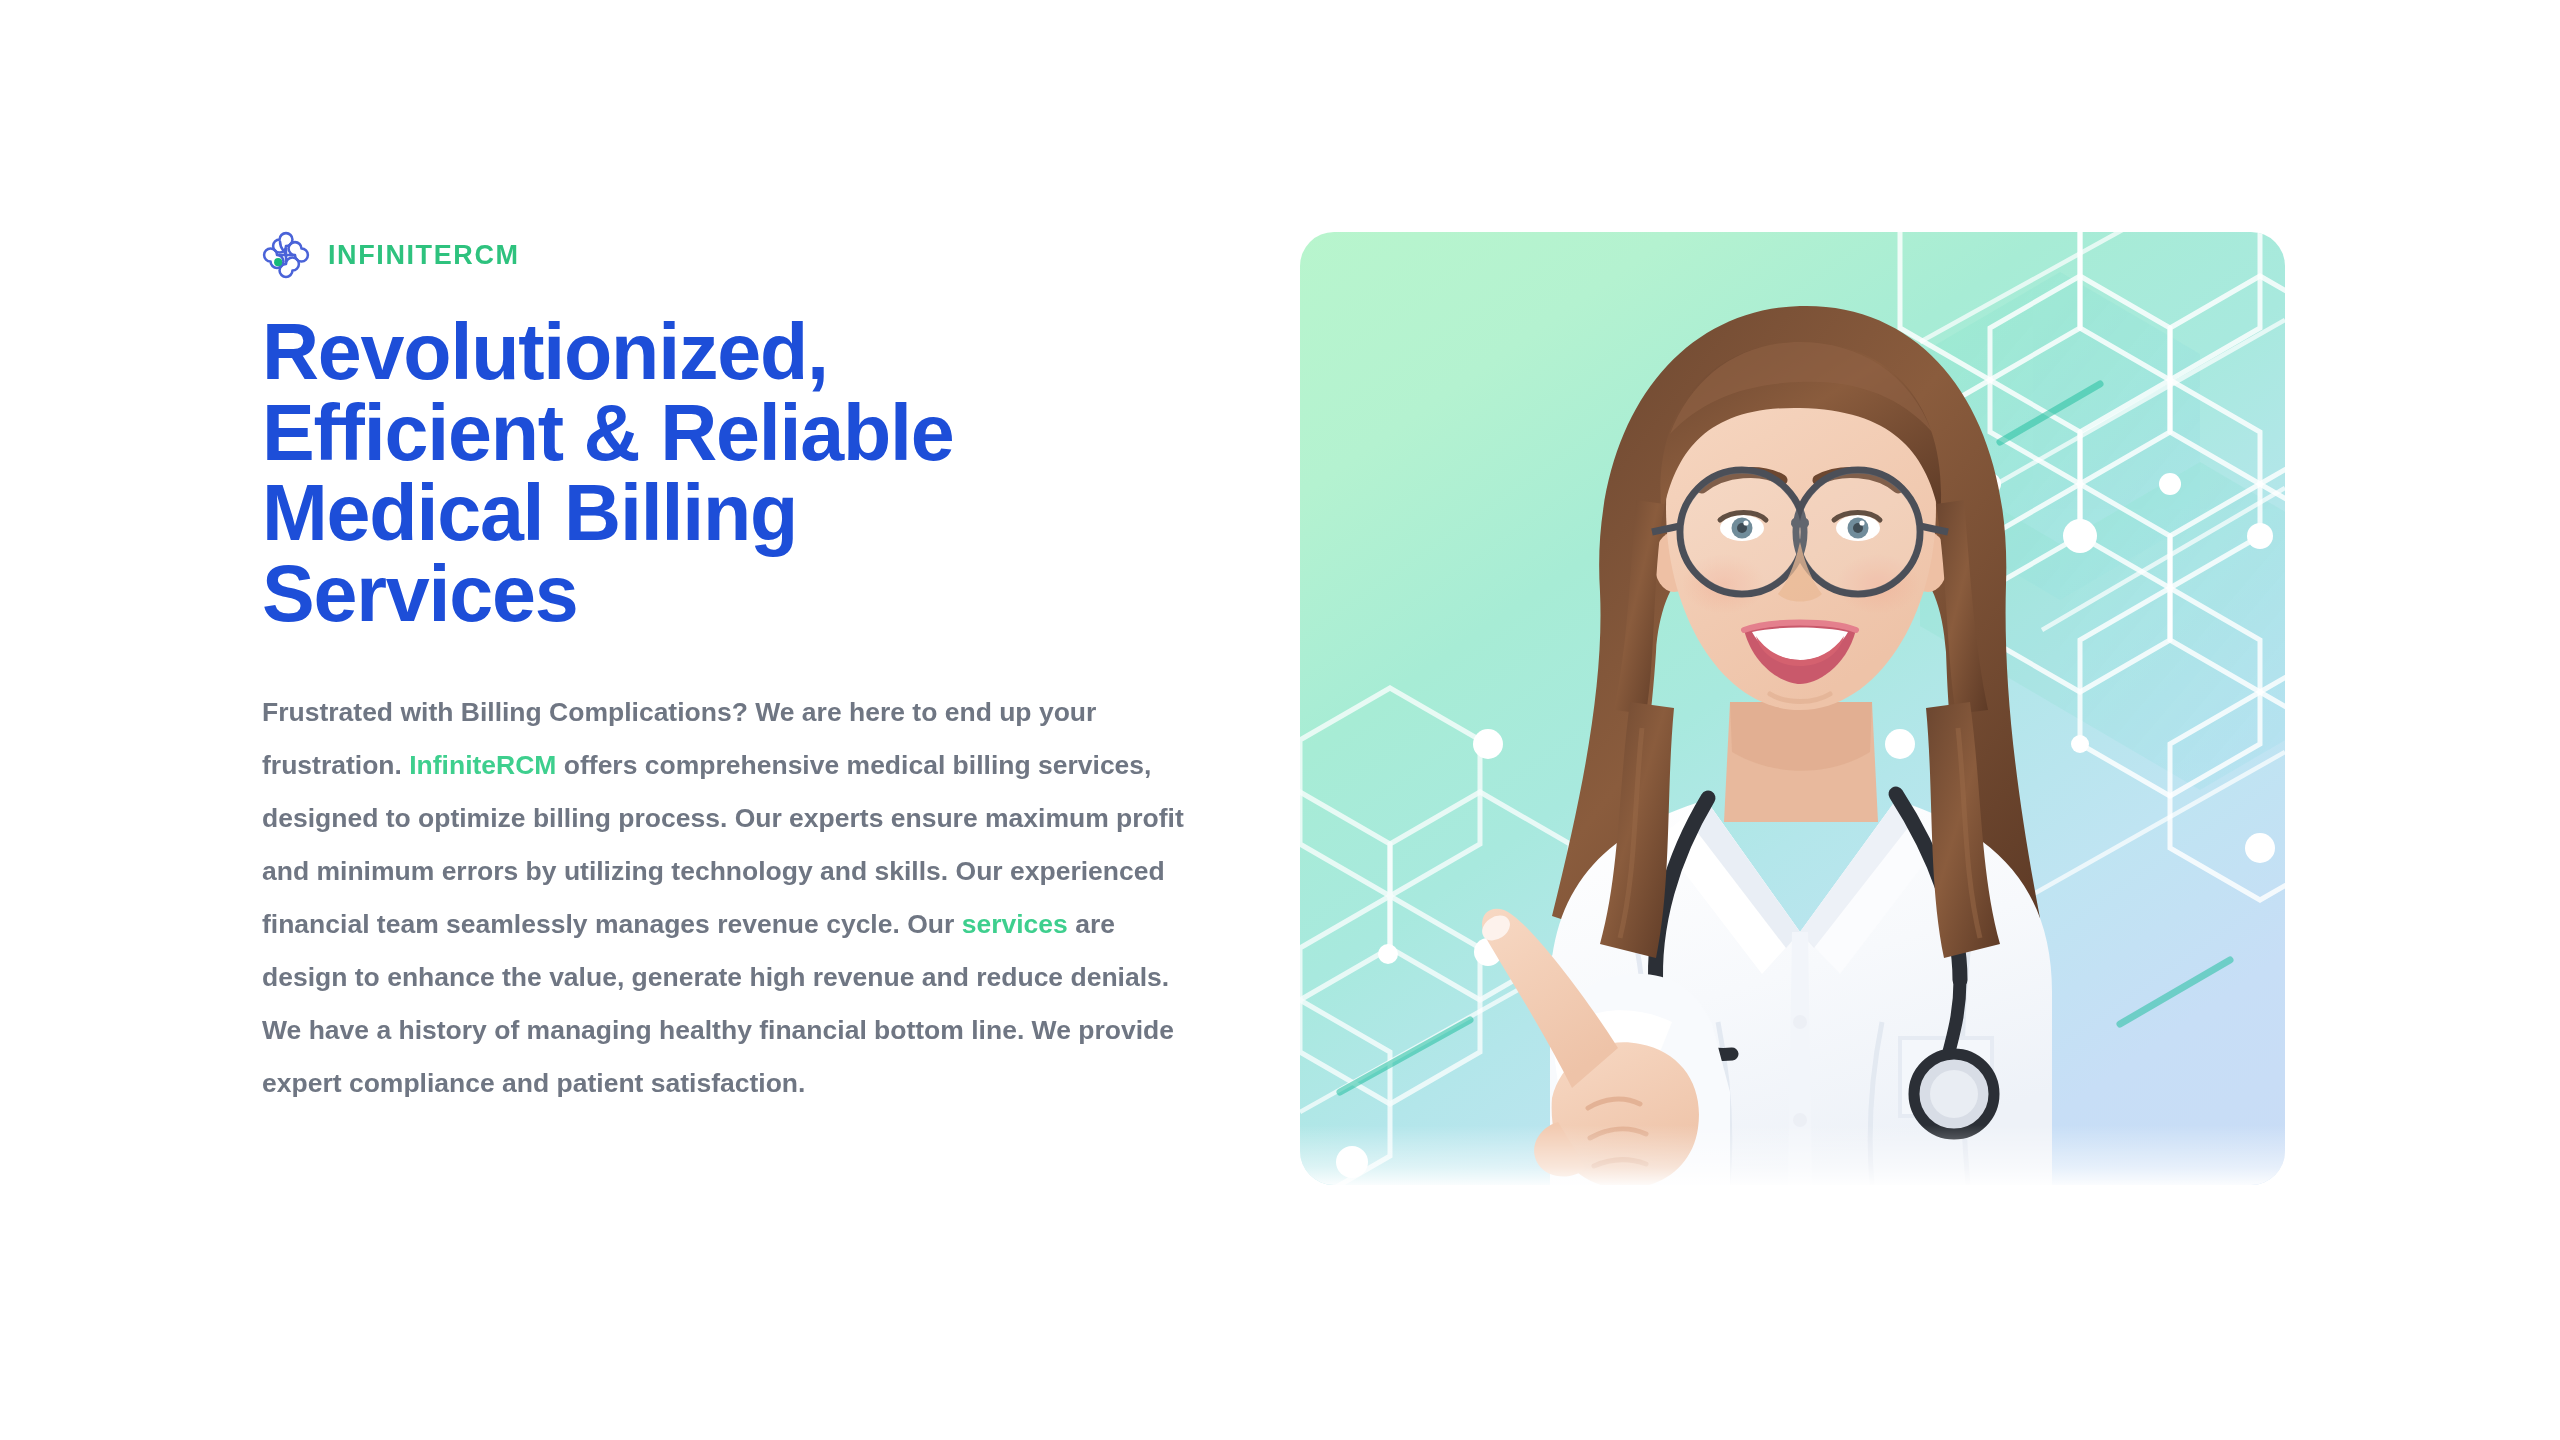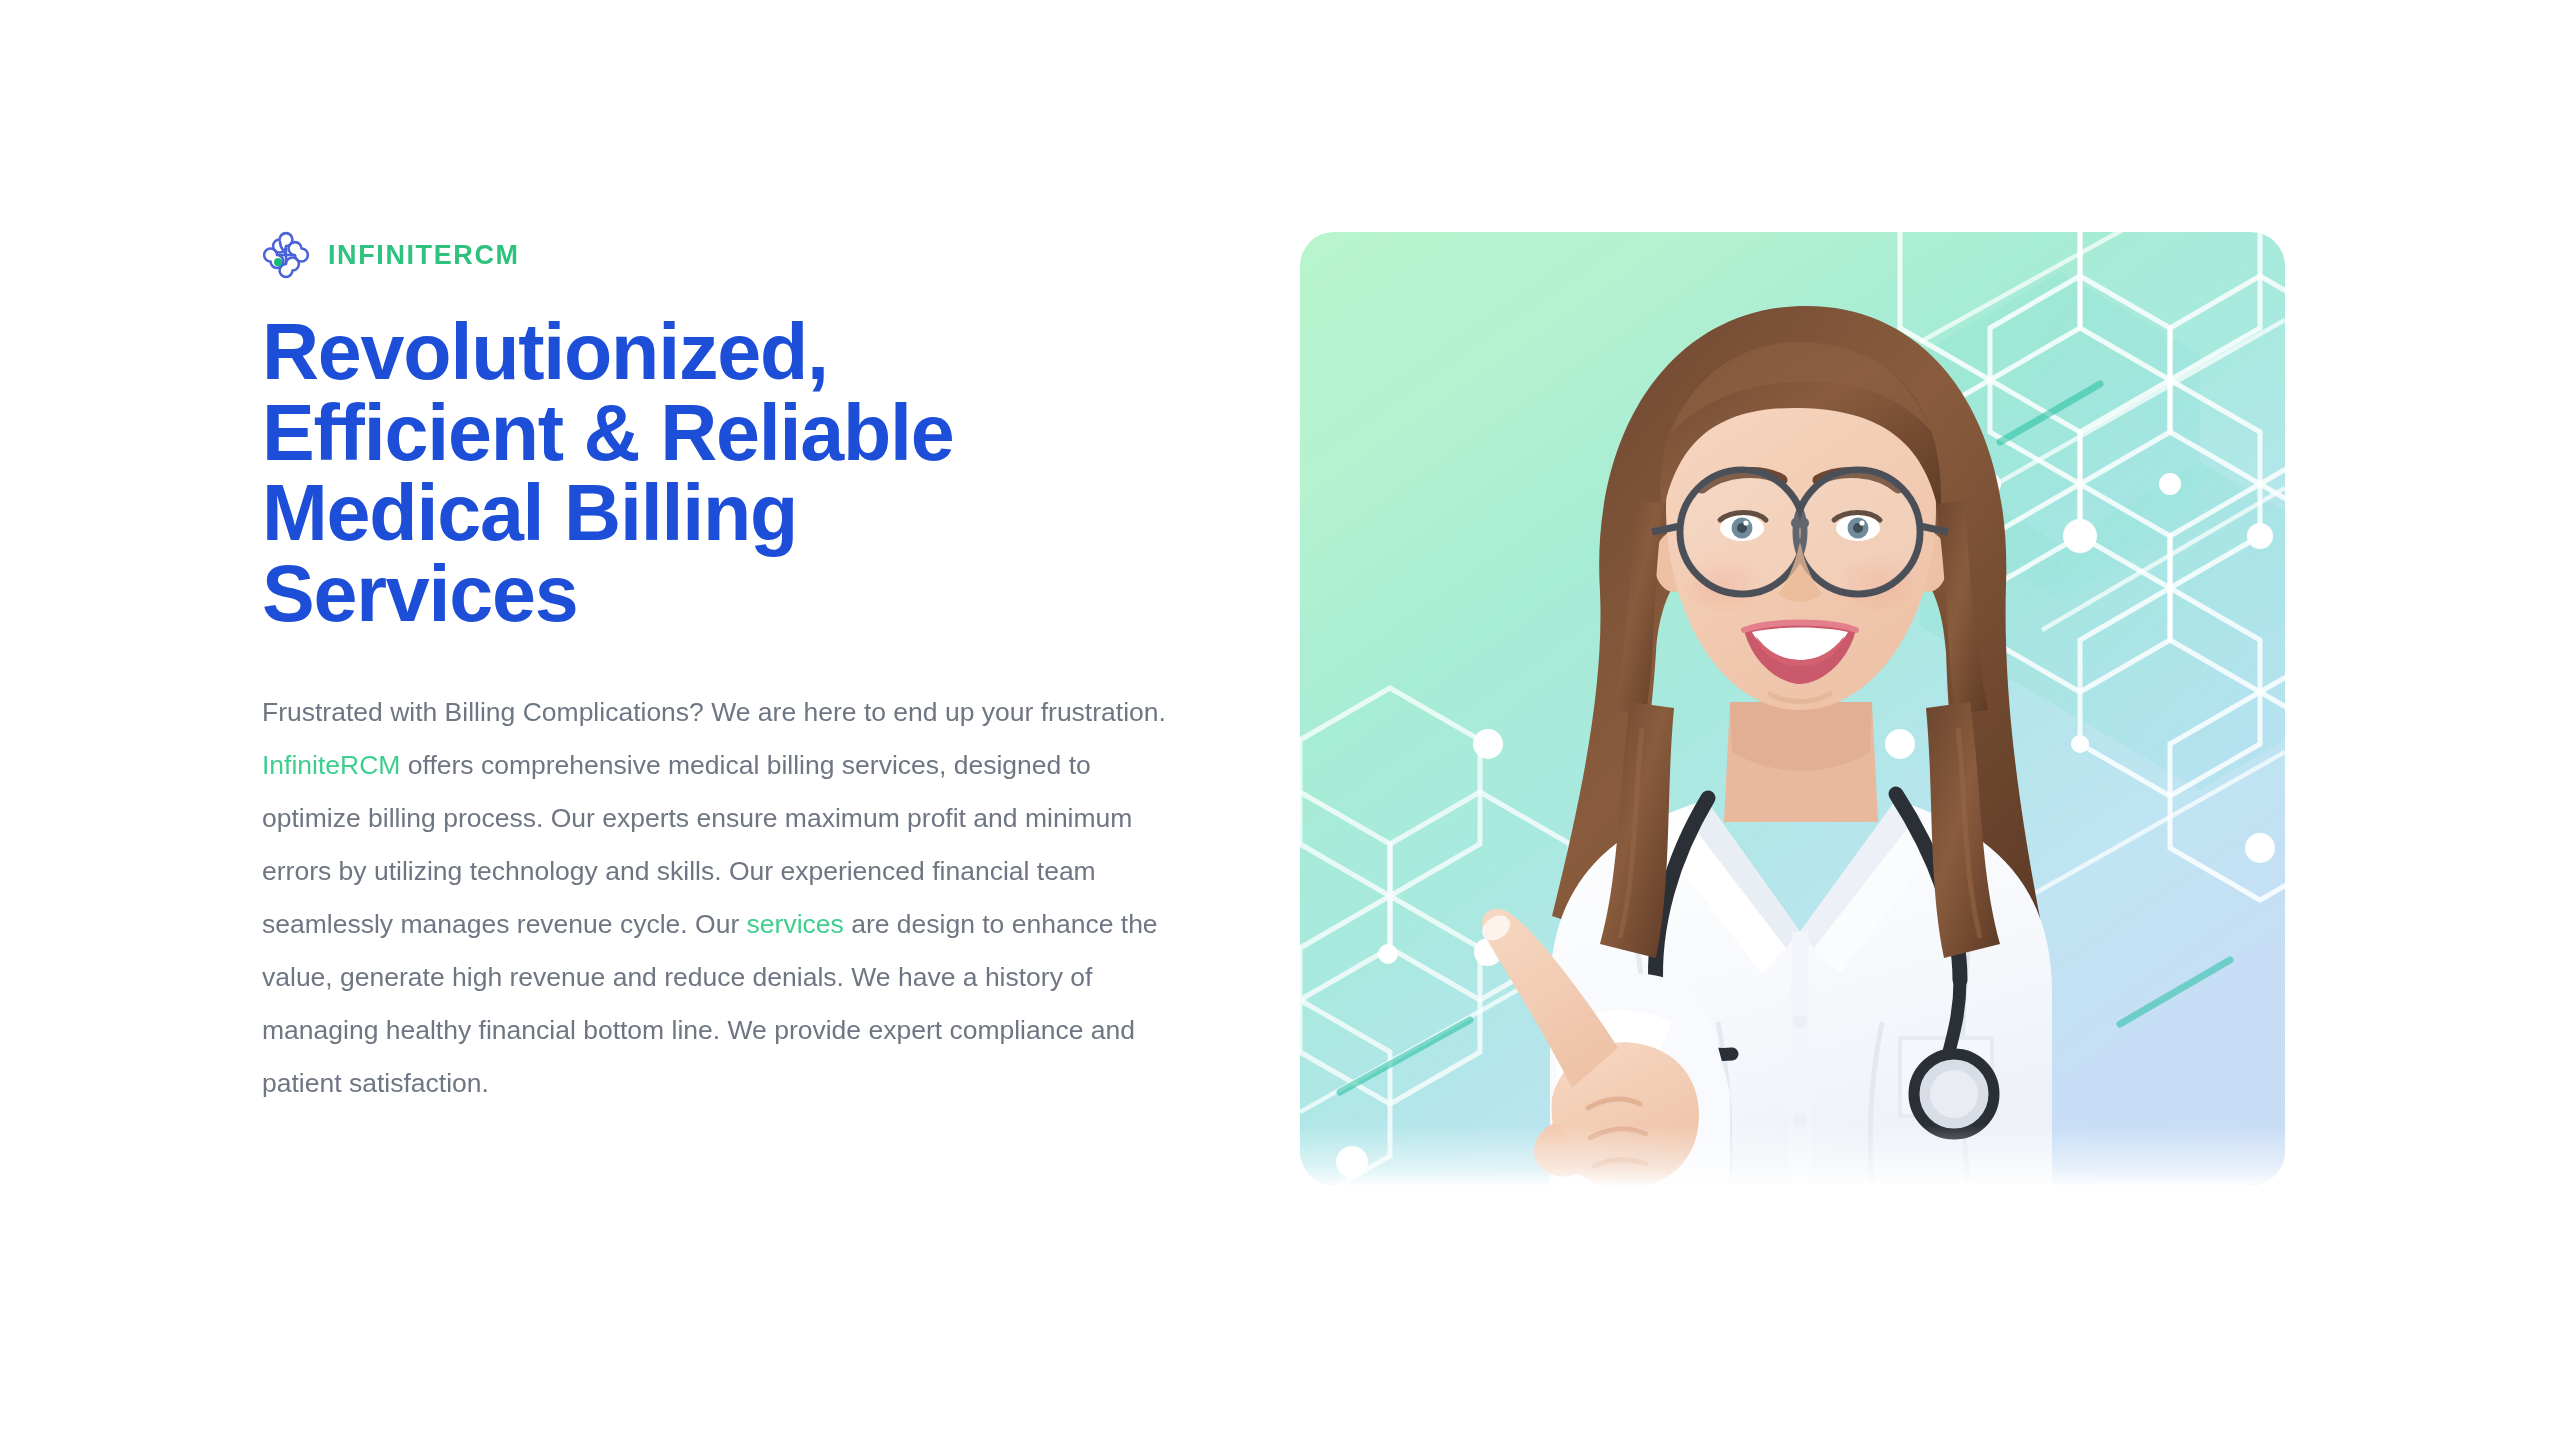--- a/index.html
+++ b/index.html
@@ -59,21 +59,21 @@
     color: #1d4ed8;
     max-width: 830px;
     margin-bottom: 52px;
   }
 
   .lede {
     font-size: 26.5px;
     line-height: 2.0;
     color: #6f7683;
     max-width: 925px;
-    font-weight: normal;
+    font-weight: bold;
   }
 
   .lede .accent {
     color: #3ecf8e;
   }
 
   .lede a.accent {
     text-decoration: none;
     cursor: pointer;
   }

